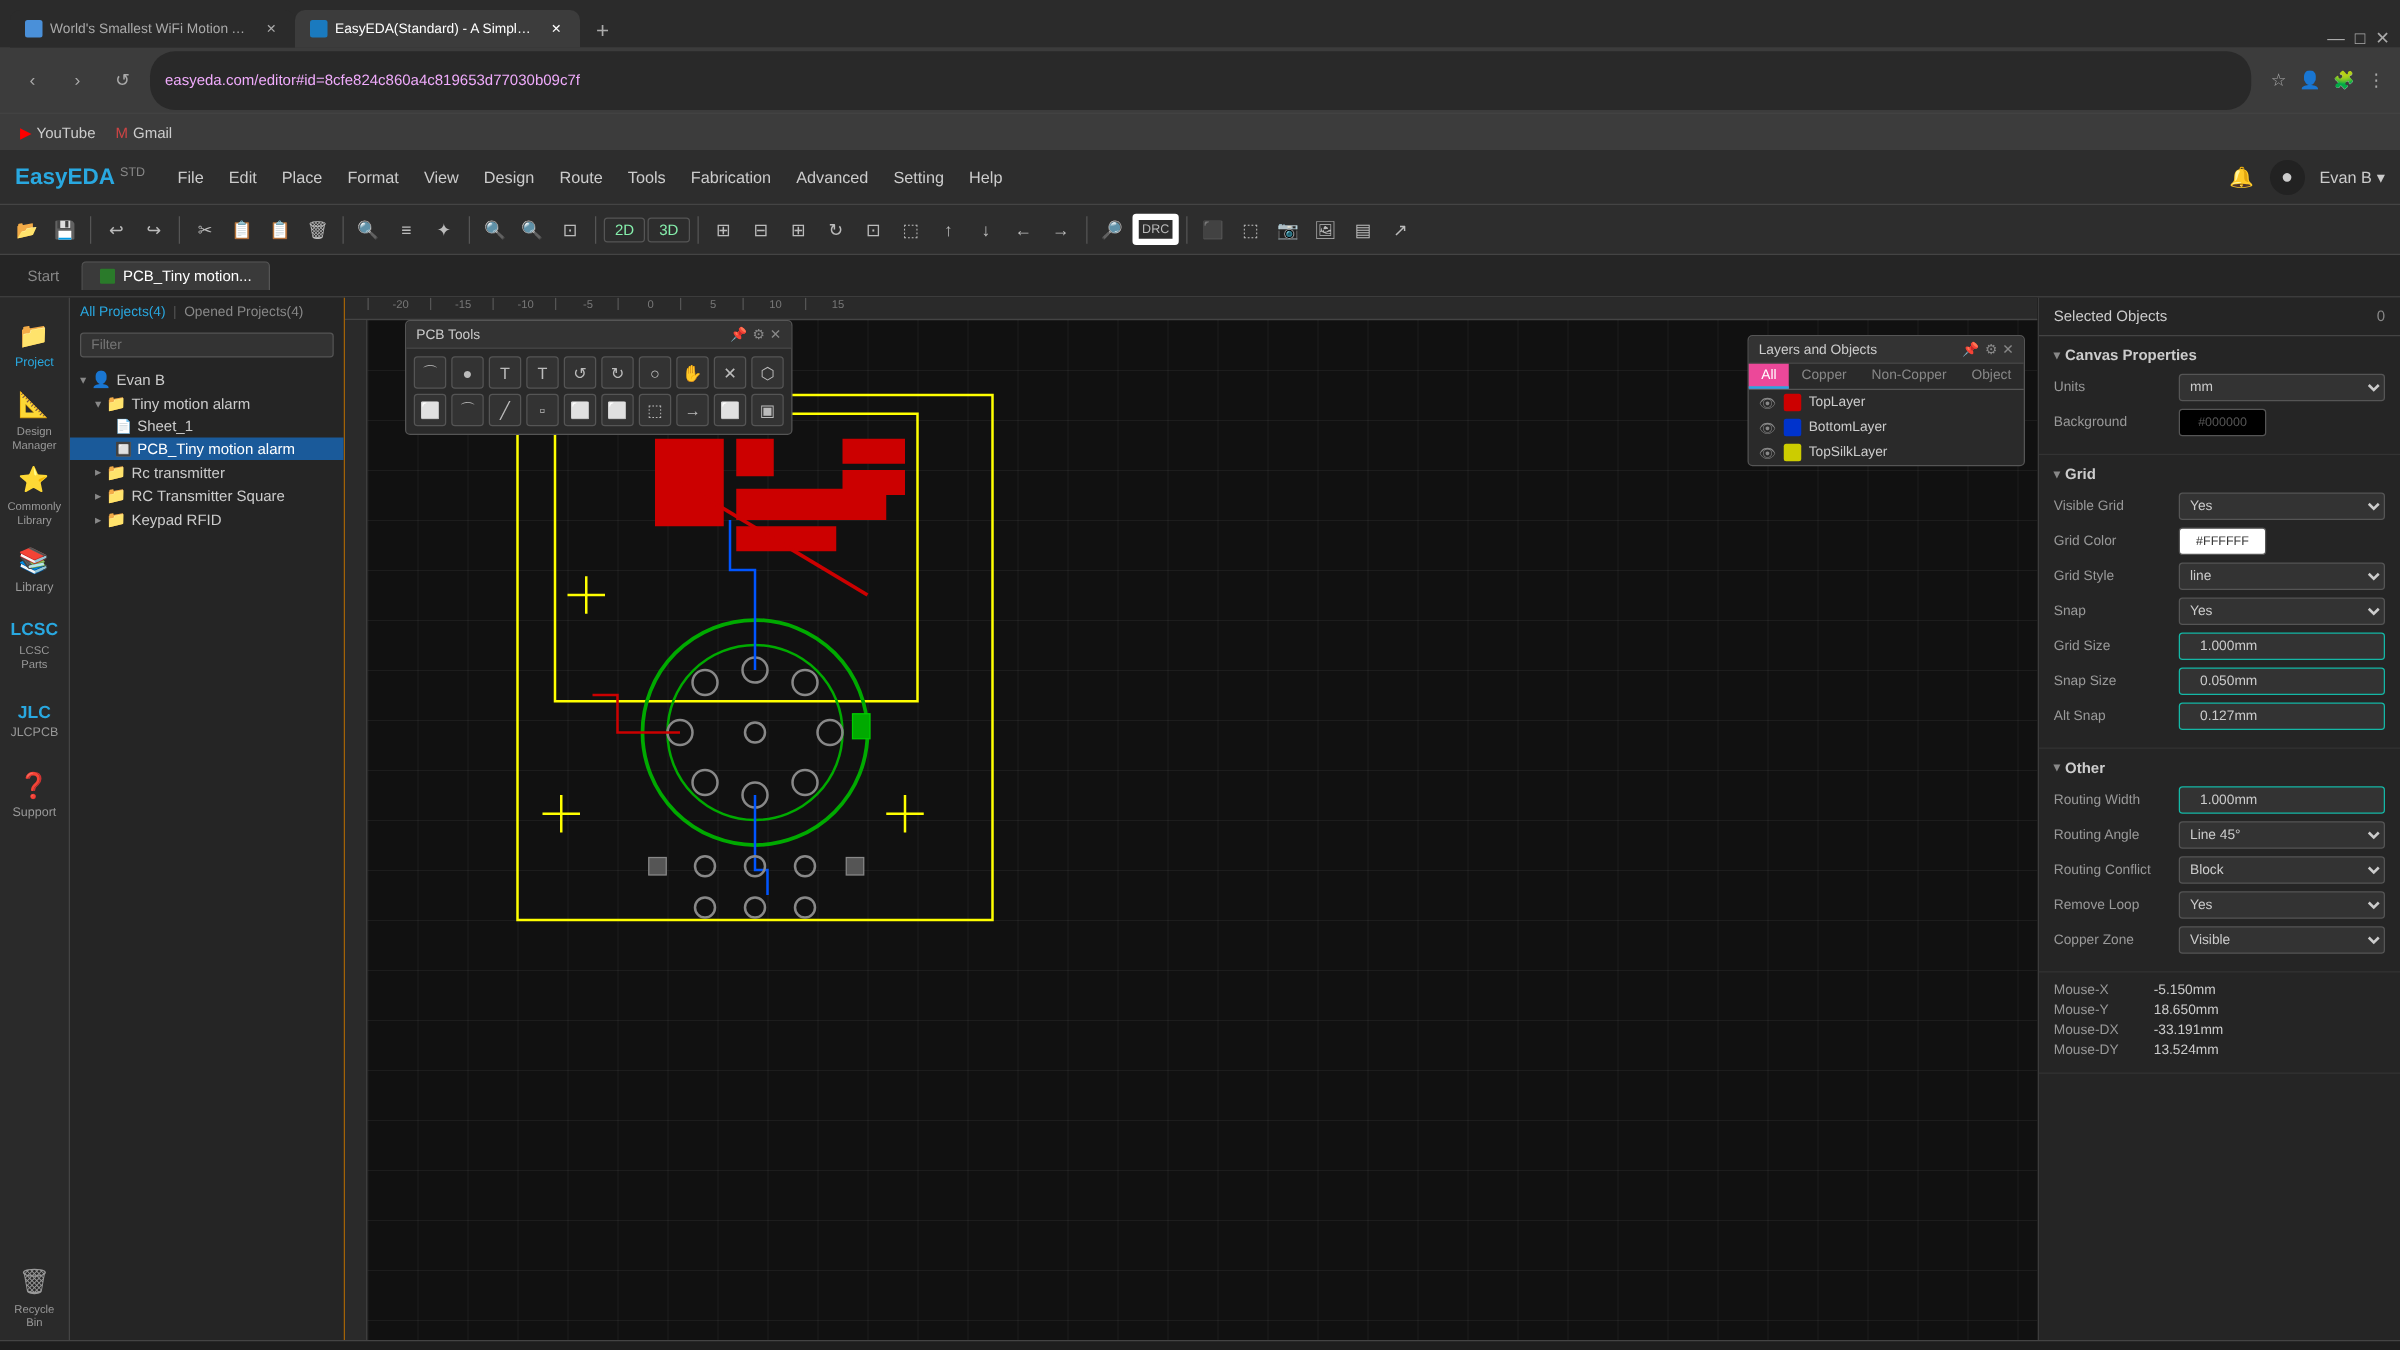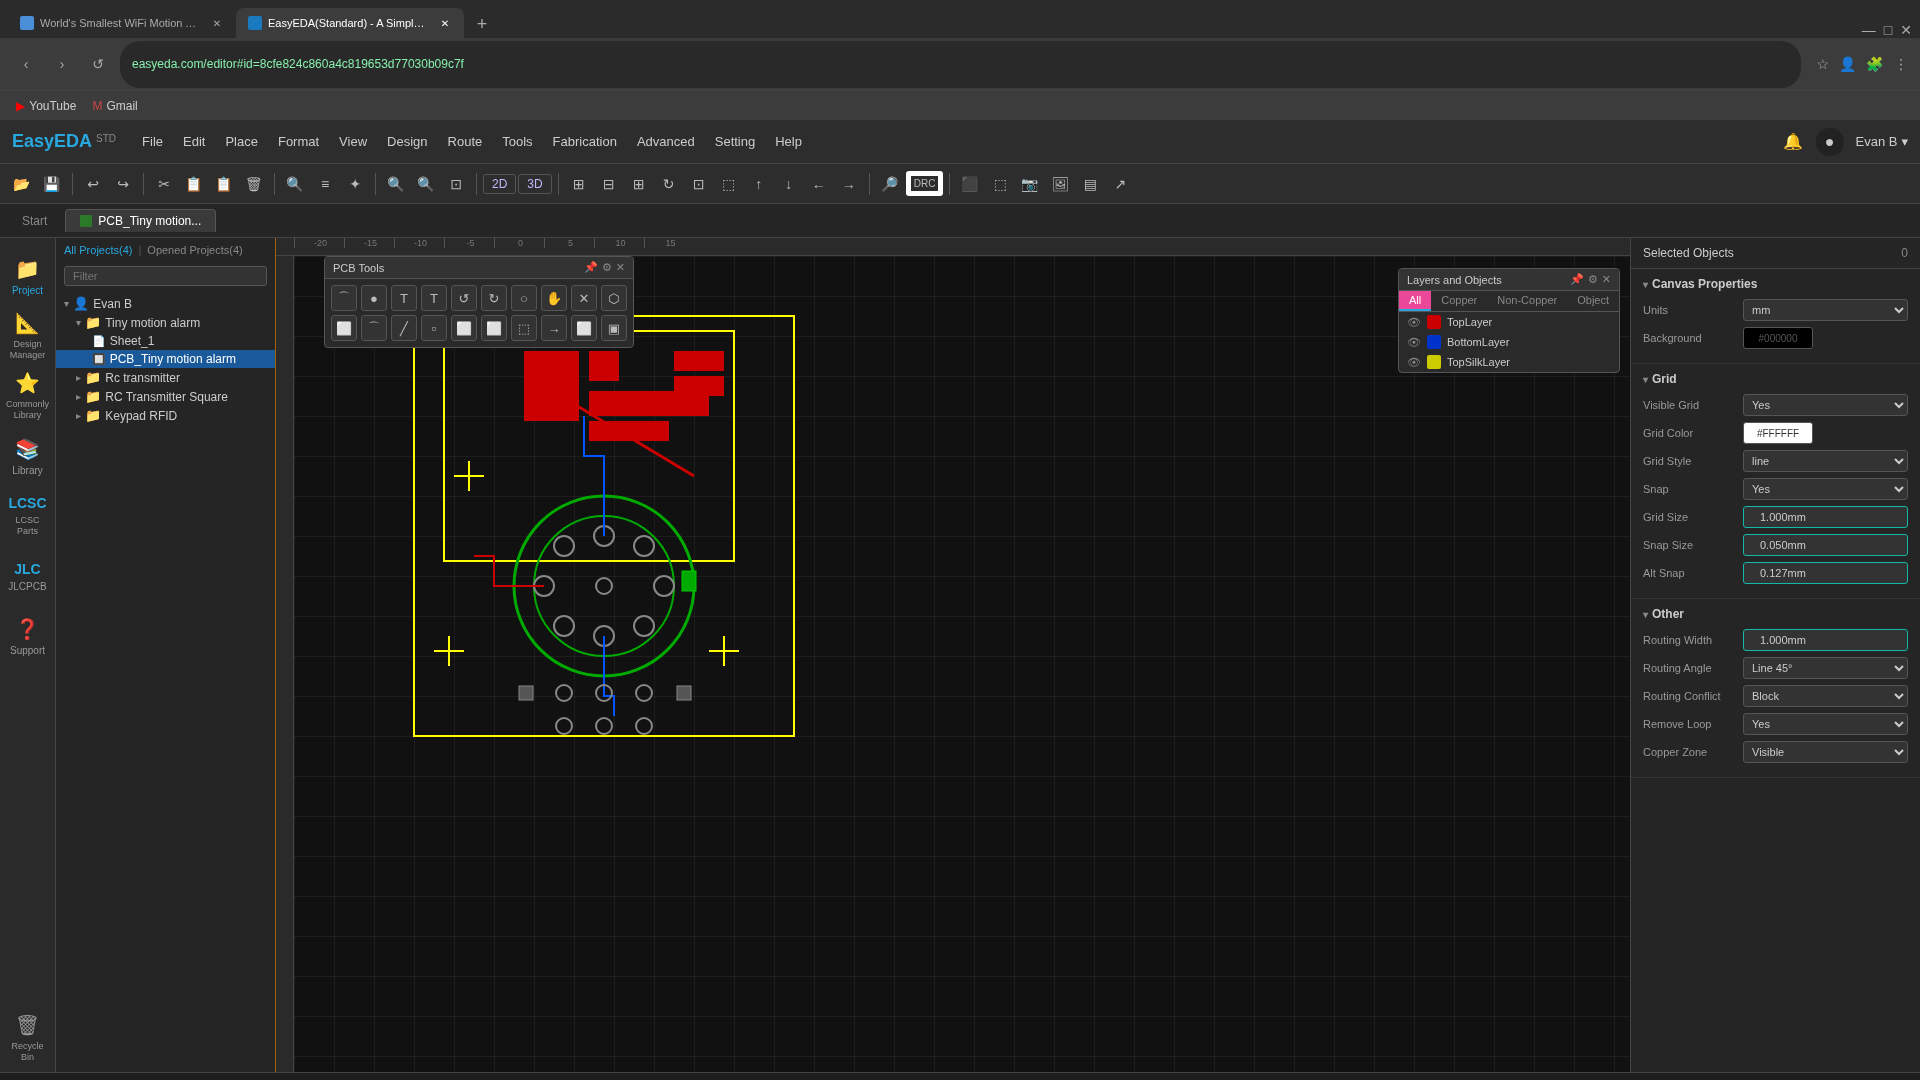--- a/index.html
+++ b/index.html
@@ -12,21 +12,21 @@
     .tab.active { background: #3c3c3c; color: #fff; }
     .tab.inactive { background: #2b2b2b; color: #aaa; }
     .tab-favicon { width: 14px; height: 14px; background: #4a90d9; border-radius: 2px; display: inline-block; flex-shrink: 0; }
     .tab-favicon.easyeda { background: #1a7abf; }
     .tab-close { width: 14px; height: 14px; border-radius: 50%; display: flex; align-items: center; justify-content: center; font-size: 10px; cursor: pointer; margin-left: 4px; }
     .tab-add { width: 28px; height: 28px; display: flex; align-items: center; justify-content: center; color: #aaa; font-size: 18px; cursor: pointer; margin-left: 4px; }
     .tab-controls { margin-left: auto; display: flex; align-items: center; gap: 8px; color: #aaa; font-size: 16px; }
 
     #address-bar-row { background: #3c3c3c; height: 52px; display: flex; align-items: center; padding: 0 12px; gap: 8px; }
     .nav-btn { width: 28px; height: 28px; border-radius: 50%; display: flex; align-items: center; justify-content: center; color: #aaa; font-size: 14px; cursor: pointer; }
-    #address-bar { flex: 1; background: #292929; border-radius: 20px; height: 47px; display: flex; align-items: center; padding: 0 12px; color: #86efac; font-size: 12px; }
+    #address-bar { flex: 1; background: #292929; border-radius: 20px; height: 47px; display: flex; align-items: center; padding: 0 12px; color: #f0abfc; font-size: 12px; }
     .toolbar-icons { display: flex; align-items: center; gap: 10px; margin-left: 8px; color: #aaa; font-size: 14px; }
 
     #bookmarks-bar { background: #3c3c3c; height: 30px; display: flex; align-items: center; padding: 0 16px; gap: 16px; border-top: 1px solid #444; font-size: 12px; color: #ccc; }
     .bookmark { display: flex; align-items: center; gap: 4px; cursor: pointer; }
 
     
     #app { display: flex; flex-direction: column; height: calc(1080px - 90px); }
 
     
     #app-topbar { background: #2d2d2d; height: 44px; display: flex; align-items: center; padding: 0 12px; gap: 0; border-bottom: 1px solid #444; }
@@ -36,21 +36,21 @@
     .menu-item { padding: 4px 10px; color: #ccc; cursor: pointer; border-radius: 3px; font-size: 13px; }
     .app-topbar-right { margin-left: auto; display: flex; align-items: center; gap: 12px; }
     .bell-icon { font-size: 16px; color: #ccc; cursor: pointer; }
     .user-name { color: #ccc; font-size: 13px; display: flex; align-items: center; gap: 4px; }
     .user-dot { width: 28px; height: 28px; border-radius: 50%; background: #222; display: flex; align-items: center; justify-content: center; font-size: 16px; }
 
     
     #toolbar-row { background: #2d2d2d; height: 40px; display: flex; align-items: center; padding: 0 8px; gap: 2px; border-bottom: 1px solid #444; }
     .tb-btn { width: 28px; height: 28px; display: flex; align-items: center; justify-content: center; color: #bbb; font-size: 14px; cursor: pointer; border-radius: 3px; }
     .tb-separator { width: 1px; height: 22px; background: #555; margin: 0 4px; }
-    .tb-text-btn { padding: 2px 8px; color: #c4b5fd; font-size: 12px; cursor: pointer; border-radius: 3px; border: 1px solid #555; }
+    .tb-text-btn { padding: 2px 8px; color: #86efac; font-size: 12px; cursor: pointer; border-radius: 3px; border: 1px solid #555; }
     .tb-drc { padding: 2px 3px; color: #bbb; font-size: 10px; cursor: pointer; border-radius: 3px; border: 5px solid #ffffff; }
 
     
     #project-tabs { background: #252525; height: 34px; display: flex; align-items: center; padding: 0 8px; gap: 4px; border-bottom: 1px solid #444; }
     .proj-tab { padding: 4px 14px; border-radius: 4px 4px 0 0; font-size: 12px; cursor: pointer; display: flex; align-items: center; gap: 6px; }
     .proj-tab.active { background: #3a3a3a; color: #fff; border: 1px solid #555; border-bottom: none; }
     .proj-tab.inactive { color: #888; }
     .proj-tab-icon { width: 12px; height: 12px; background: #2a7a2a; border-radius: 1px; }
 
     
@@ -629,20 +629,38 @@
         <div class="rp-row">
           <span class="rp-label">Copper Zone</span>
           <div class="rp-value">
             <select class="rp-select">
               <option>Visible</option>
             </select>
           </div>
         </div>
       </div>
 
+      <div class="rp-section">
+        <div class="rp-coord-row">
+          <span class="rp-coord-label">Mouse-X</span>
+          <span class="rp-coord-value">-5.150mm</span>
+        </div>
+        <div class="rp-coord-row">
+          <span class="rp-coord-label">Mouse-Y</span>
+          <span class="rp-coord-value">18.650mm</span>
+        </div>
+        <div class="rp-coord-row">
+          <span class="rp-coord-label">Mouse-DX</span>
+          <span class="rp-coord-value">-33.191mm</span>
+        </div>
+        <div class="rp-coord-row">
+          <span class="rp-coord-label">Mouse-DY</span>
+          <span class="rp-coord-value">13.524mm</span>
+        </div>
+      </div>
     </div>
   </div>
 
   <div id="status-bar">
     <span class="status-icon">❓</span>
 
   </div>
 </div>
 
 </body></html>

